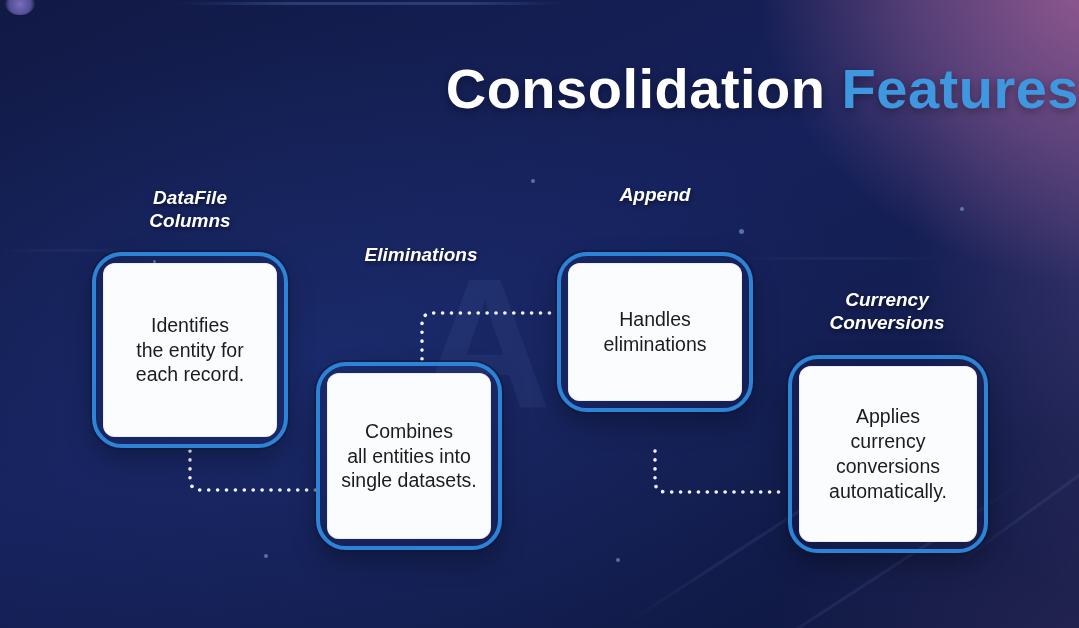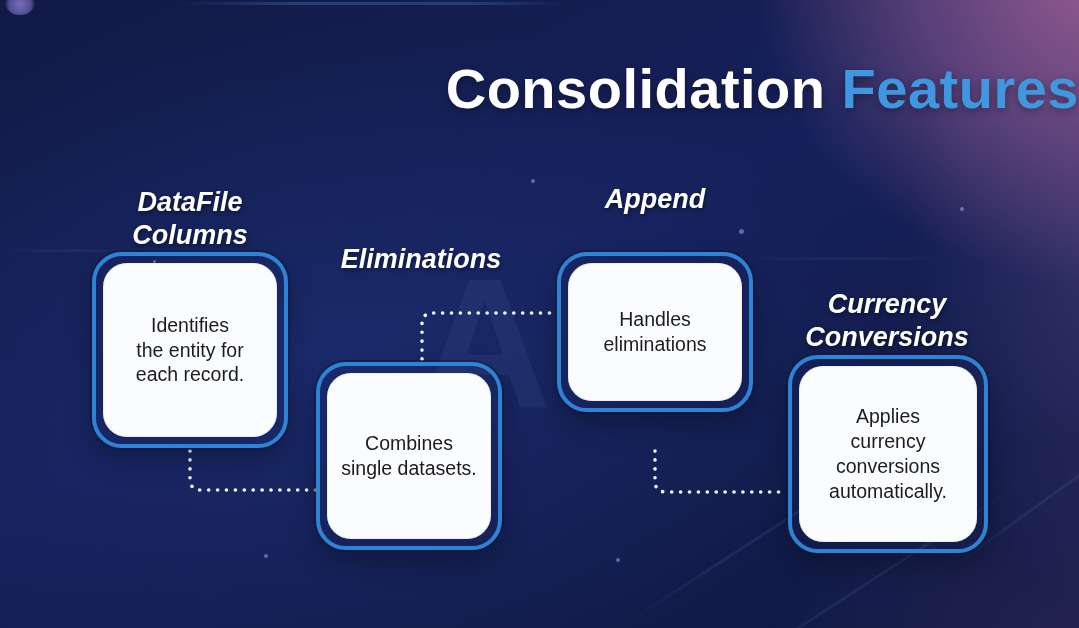--- a/index.html
+++ b/index.html
@@ -37,33 +37,33 @@
     position:absolute;left:0;top:56px;width:100%;margin:0;
     text-align:right;font-size:56px;font-weight:bold;letter-spacing:0.5px;
     color:#ffffff;text-shadow:0 3px 8px rgba(0,0,0,0.35);
   }
   .title .accent{color:#3f97e0;}
 
   .connectors{position:absolute;left:0;top:0;width:1079px;height:628px;pointer-events:none;}
 
   .feature-heading{
     position:absolute;width:234px;text-align:center;color:#ffffff;
-    font-weight:bold;font-style:italic;font-size:27px;line-height:1.22;
+    font-weight:bold;font-style:italic;font-size:19px;line-height:1.22;
     text-shadow:1px 2px 4px rgba(0,0,0,0.45);
   }
   .feature-heading span{display:block;}
   .feature-box{
     position:absolute;box-sizing:border-box;
     border:4px solid #2d83d6;border-radius:30px;padding:7px;
     box-shadow:0 0 0 2px rgba(10,22,55,0.45), 0 12px 26px rgba(0,0,0,0.28);
     background:transparent;
   }
   .feature-card{
     width:100%;height:100%;box-sizing:border-box;
-    background:#fbfcfe;border-radius:24px;
+    background:#fbfcfe;border-radius:12px;
     display:flex;flex-direction:column;align-items:center;justify-content:center;
     text-align:center;font-size:19.5px;line-height:1.28;color:#1c1c1e;
     box-shadow:inset 0 0 0 1px rgba(200,210,225,0.35);
   }
   .feature-card span{display:block;}
 
   .h1pos{left:73px;top:186px;}   .b1pos{left:92px;top:252px;width:196px;height:196px;}
   .h2pos{left:304px;top:243px;}  .b2pos{left:316px;top:362px;width:186px;height:188px;}
   .h3pos{left:538px;top:183px;}  .b3pos{left:557px;top:252px;width:196px;height:160px;}
   .h4pos{left:770px;top:288px;}  .b4pos{left:788px;top:355px;width:200px;height:198px;}
@@ -109,20 +109,21 @@
       <span>each record.</span>
     </div>
   </div>
 
   <div class="feature-heading h2pos">
     <span>Eliminations</span>
   </div>
   <div class="feature-box b2pos">
     <div class="feature-card">
       <span>Combines</span>
+      <span>all entities into</span>
       <span>single datasets.</span>
     </div>
   </div>
 
   <div class="feature-heading h3pos">
     <span>Append</span>
   </div>
   <div class="feature-box b3pos">
     <div class="feature-card">
       <span>Handles</span>

